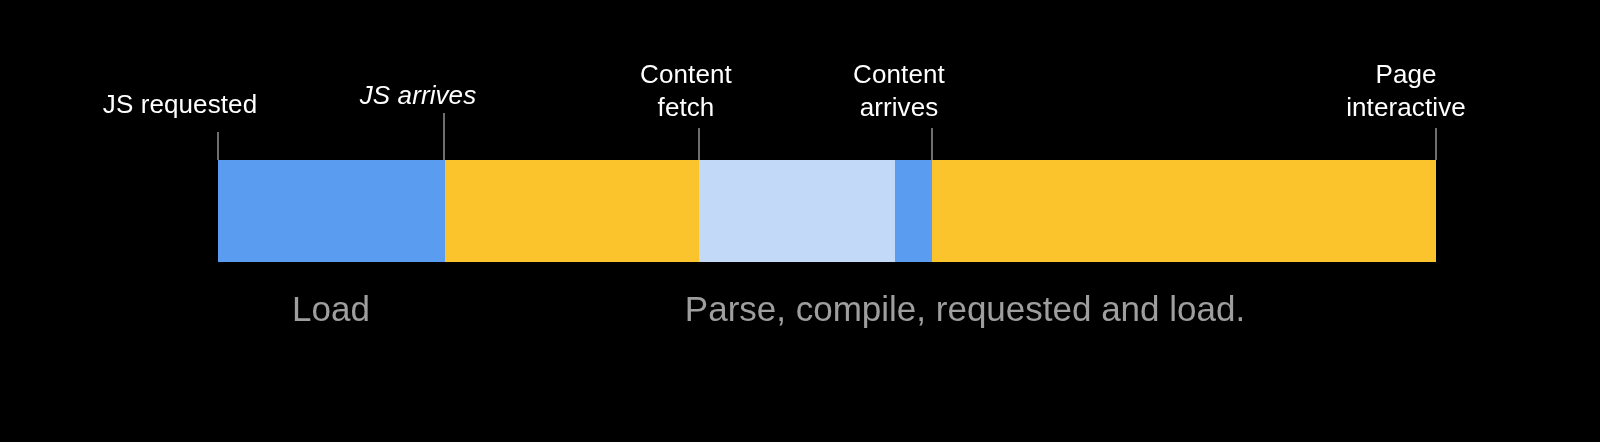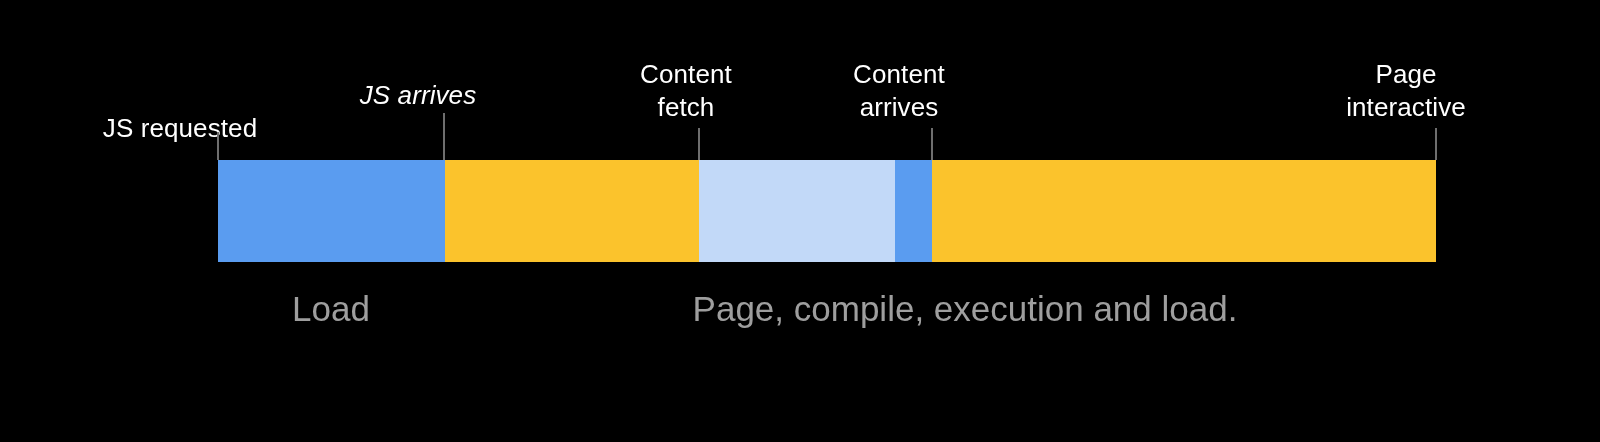--- a/index.html
+++ b/index.html
@@ -61,21 +61,21 @@
     text-align: center;
     white-space: nowrap;
   }
 </style>
 </head>
 <body>
 
 <div id="stage">
 
   <div id="markers-layer">
-      <div class="marker" style="width: 300px; left: 30px; top: 88px; margin-top: 24px;"><span class="marker-text">JS requested</span></div>
+      <div class="marker" style="width: 300px; left: 30px; top: 88px;"><span class="marker-text">JS requested</span></div>
       <div class="tick" style="left: 217px; top: 132px; height: 28px; background: rgb(110, 110, 110);"></div>
       <div class="marker" style="width: 300px; left: 268px; top: 79px; font-style: italic;"><span class="marker-text">JS arrives</span></div>
       <div class="tick" style="left: 443px; top: 113px; height: 47px; background: rgb(110, 110, 110);"></div>
       <div class="marker" style="width: 300px; left: 536px; top: 58px;"><span class="marker-text">Content
 fetch</span></div>
       <div class="tick" style="left: 698px; top: 128px; height: 32px; background: rgb(110, 110, 110);"></div>
       <div class="marker" style="width: 300px; left: 749px; top: 58px;"><span class="marker-text">Content
 arrives</span></div>
       <div class="tick" style="left: 931px; top: 128px; height: 32px; background: rgb(110, 110, 110);"></div>
       <div class="marker" style="width: 300px; left: 1256px; top: 58px;"><span class="marker-text">Page
@@ -86,16 +86,16 @@
   <div id="timeline-bar" style="left: 218px; top: 160px; width: 1218px; height: 102px;">
       <div class="segment" title="JS download" style="width: 227px; background: rgb(90, 156, 240);"></div>
       <div class="segment" title="JS parse and compile" style="width: 254px; background: rgb(251, 195, 44);"></div>
       <div class="segment" title="Waiting for content" style="width: 196px; background: rgb(194, 217, 248);"></div>
       <div class="segment" title="Content download" style="width: 37px; background: rgb(90, 156, 240);"></div>
       <div class="segment" title="Execution and load" style="width: 504px; background: rgb(251, 195, 44);"></div>
     </div>
 
   <div id="captions-layer">
       <div class="caption" style="width: 800px; left: -69px; top: 288px;">Load</div>
-      <div class="caption" style="width: 800px; left: 565px; top: 288px;">Page, compile, execution and load.</div>
+      <div class="caption" style="width: 800px; left: 565px; top: 288px;">Parse, compile, requested and load.</div>
     </div>
 
 </div>
 
 </body></html>

